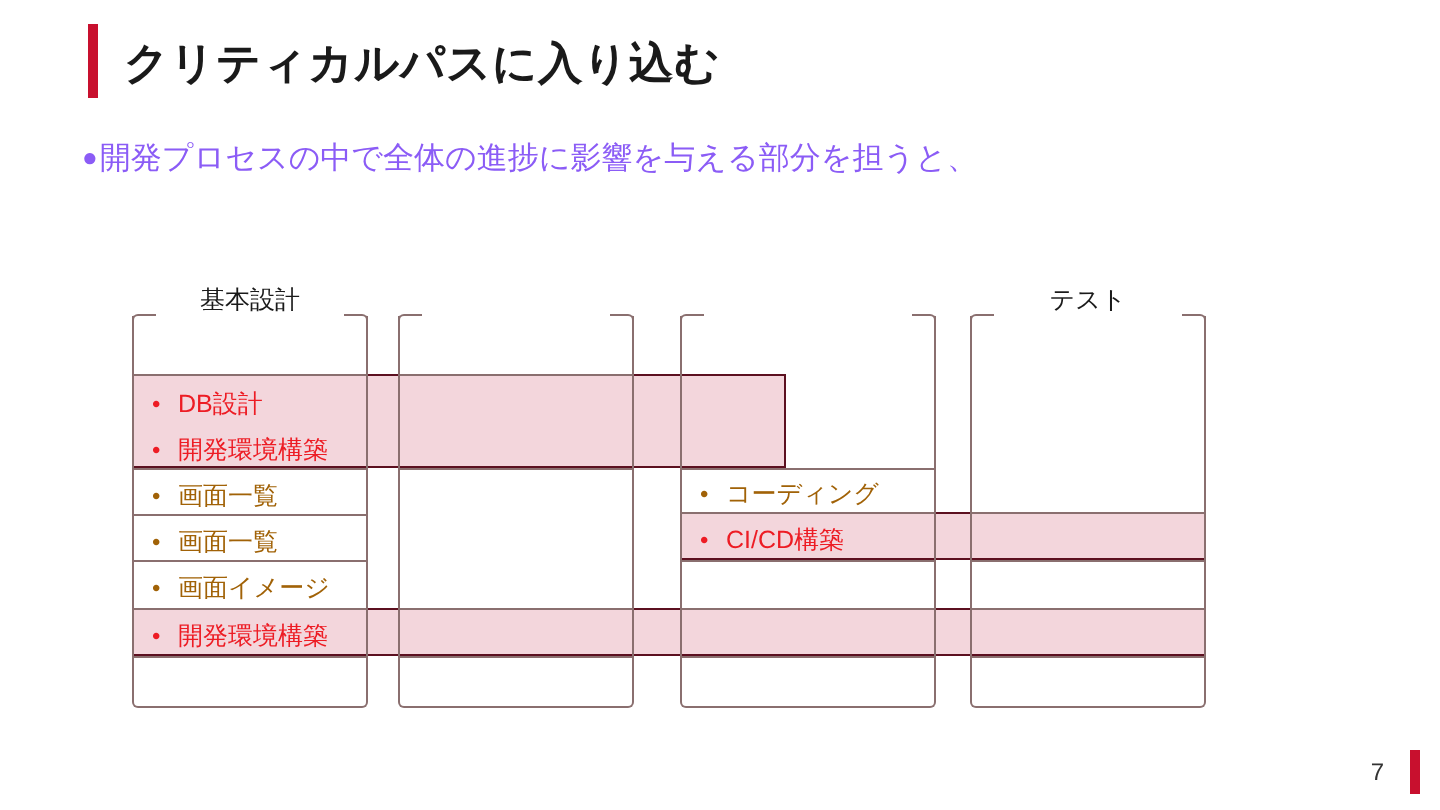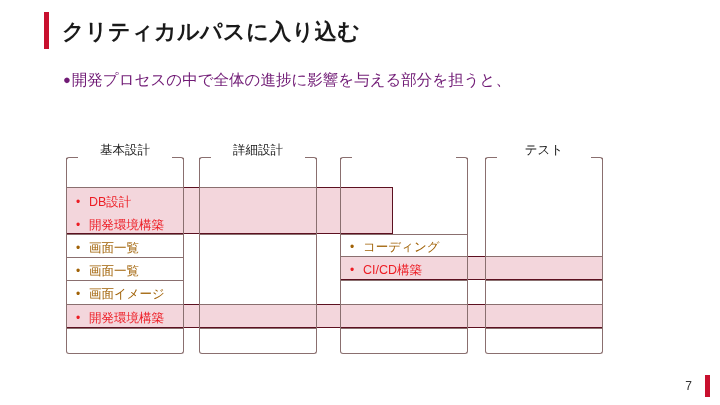--- a/index.html
+++ b/index.html
@@ -32,26 +32,26 @@
     font-size: 22px;
     font-weight: bold;
     letter-spacing: 0.5px;
     color: #1a1a1a;
     white-space: nowrap;
   }
 
   
   #body-bullet {
     position: absolute;
-    left: 63px;
+    left: 41px;
     top: 68px;
     width: 600px;
     font-size: 15.5px;
     line-height: 1.55;
-    color: #701a75;
+    color: #8b5cf6;
   }
   #body-bullet .bullet-glyph {
     font-size: 13px;
     vertical-align: 1px;
     margin-right: 1px;
   }
   #body-bullet .line2 {
     display: block;
     padding-left: 14px;
   }
@@ -179,21 +179,20 @@
   <div class="col-bracket" style="left:0px; width:118px;">
     <span class="bracket-top-left"></span>
     <span class="bracket-top-right"></span>
   </div>
   <div class="col-header" style="left:0px; width:118px;">基本設計</div>
 
   <div class="col-bracket" style="left:133px; width:118px;">
     <span class="bracket-top-left"></span>
     <span class="bracket-top-right"></span>
   </div>
-  <div class="col-header" style="left:133px; width:118px;">詳細設計</div>
 
   <div class="col-bracket" style="left:274px; width:128px;">
     <span class="bracket-top-left"></span>
     <span class="bracket-top-right"></span>
   </div>
 
   <div class="col-bracket" style="left:419px; width:118px;">
     <span class="bracket-top-left"></span>
     <span class="bracket-top-right"></span>
   </div>

